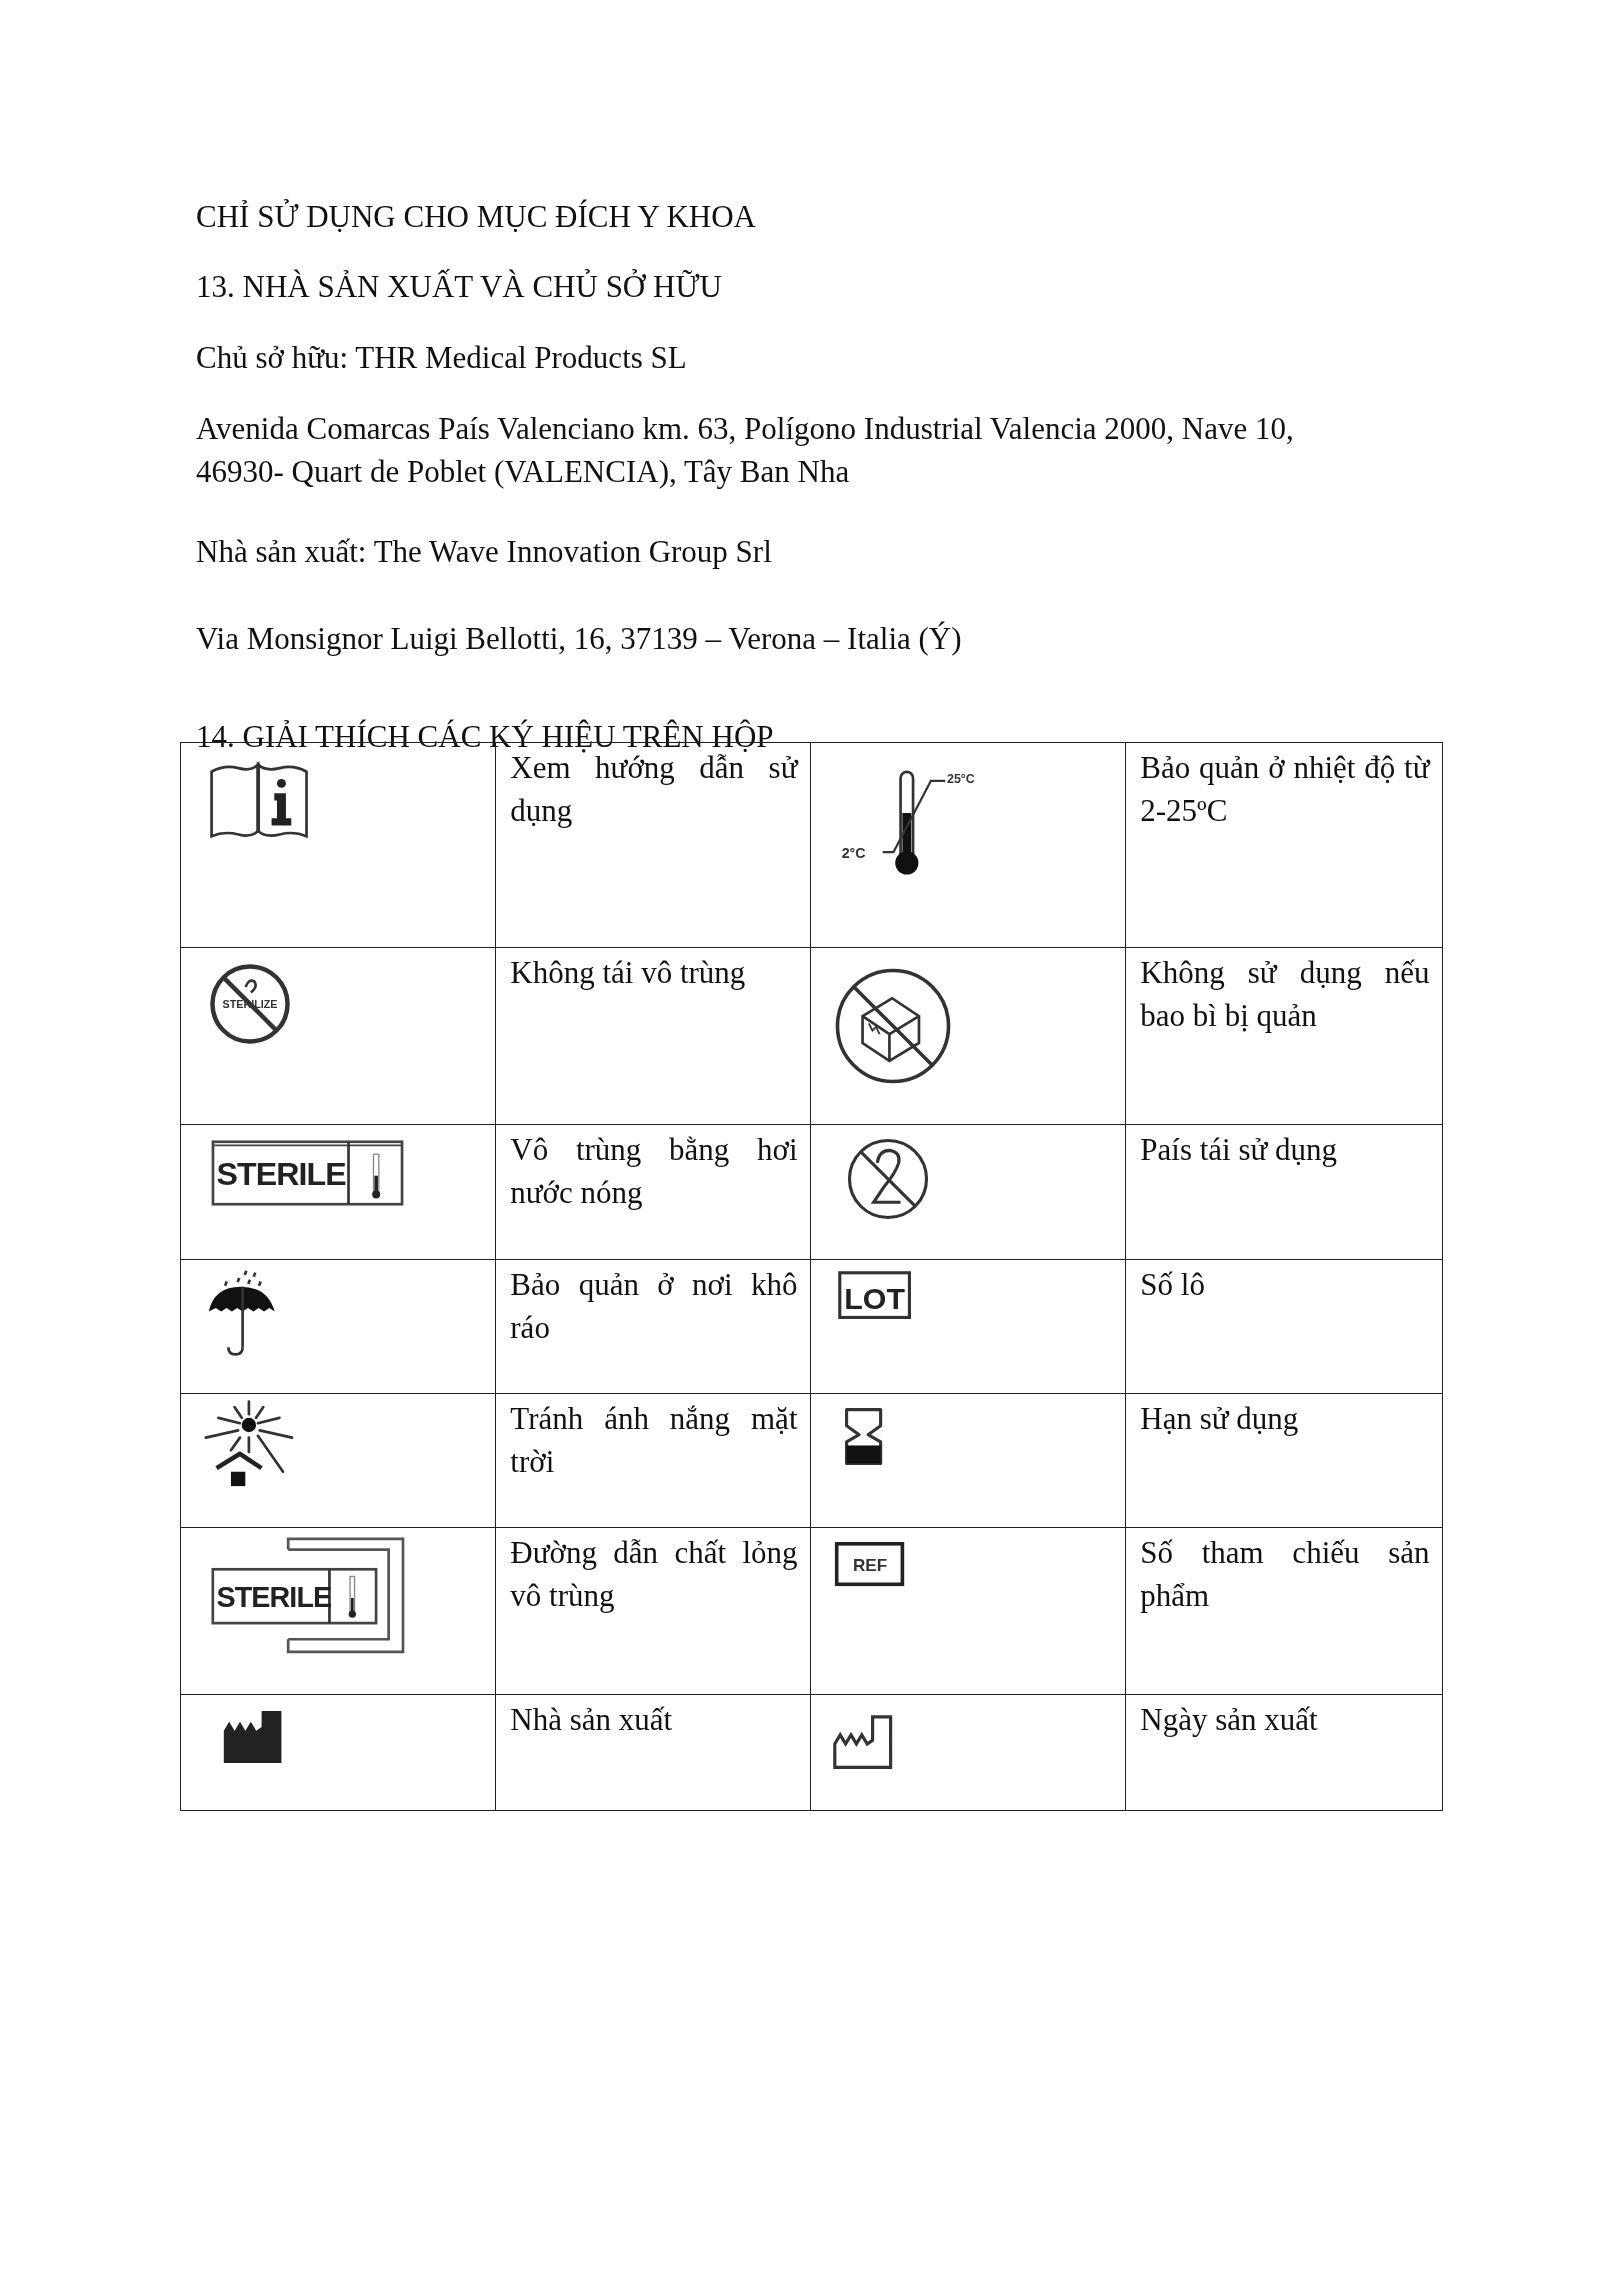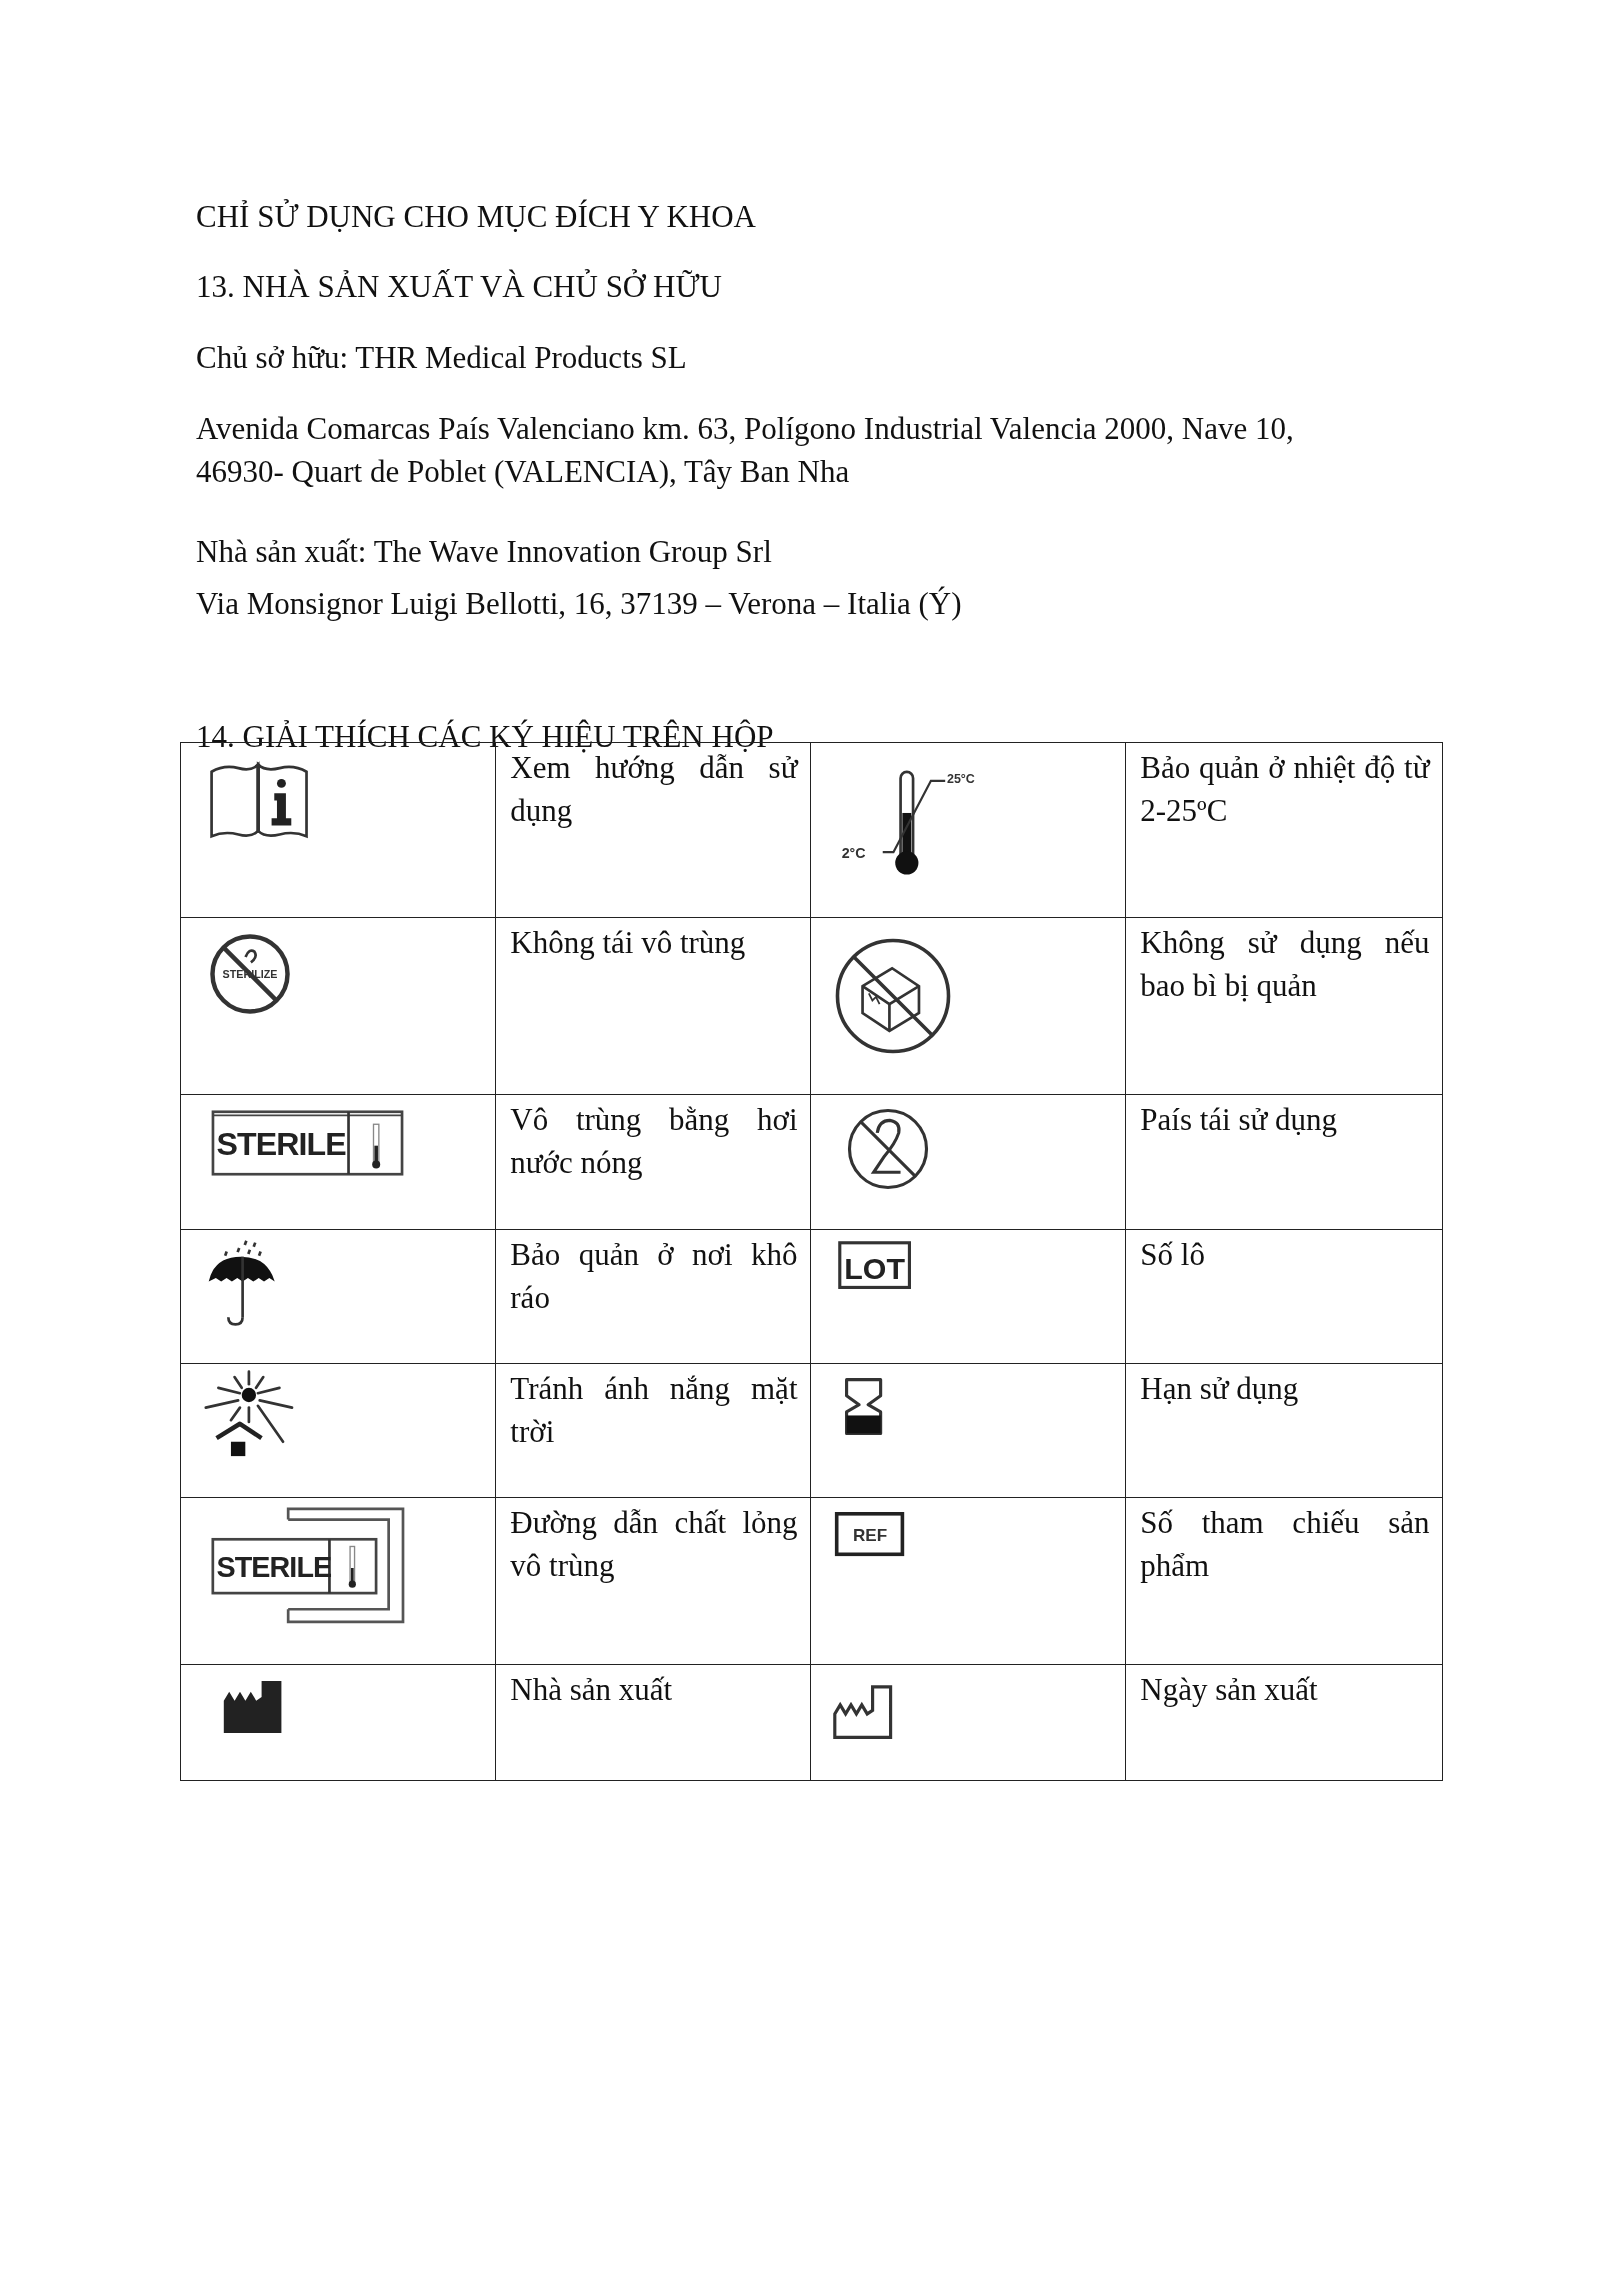--- a/index.html
+++ b/index.html
@@ -11,35 +11,35 @@
     position: absolute; left: 196px; font-size: 31px; line-height: 43px;
     white-space: nowrap; margin: 0;
   }
   .bold { font-weight: normal; }
   #l-usage { top: 195px; }
   #l-h13 { top: 265px; }
   #l-owner { top: 336px; font-family: Liberation Serif, serif; }
   #l-addr1 { top: 407px; }
   #l-addr2 { top: 450px; }
   #l-maker { top: 530px; }
-  #l-addr3 { top: 582px; }
+  #l-addr3 { top: 617px; }
   #l-h14 { top: 671px; margin-top: 44px; }
 
   table.symbols {
     position: absolute; left: 180px; top: 742px; width: 1263px;
     border-collapse: collapse; table-layout: fixed;
   }
   table.symbols td {
     border: 1.8px solid #222; vertical-align: top; padding: 0;
   }
   col.c1 { width: 315px; }
   col.c2 { width: 315px; }
   col.c3 { width: 315px; }
   col.c4 { width: 317px; }
-  tr.r1 { height: 175px; }
+  tr.r1 { height: 205px; }
   tr.r2 { height: 177px; }
   tr.r3 { height: 135px; }
   tr.r4 { height: 134px; }
   tr.r5 { height: 134px; }
   tr.r6 { height: 167px; }
   tr.r7 { height: 116px; }
   .desc {
     font-size: 31px; line-height: 43px; padding: 2.7px 12.5px 0 14.3px;
     text-align: justify; text-align-last: left;
   }

